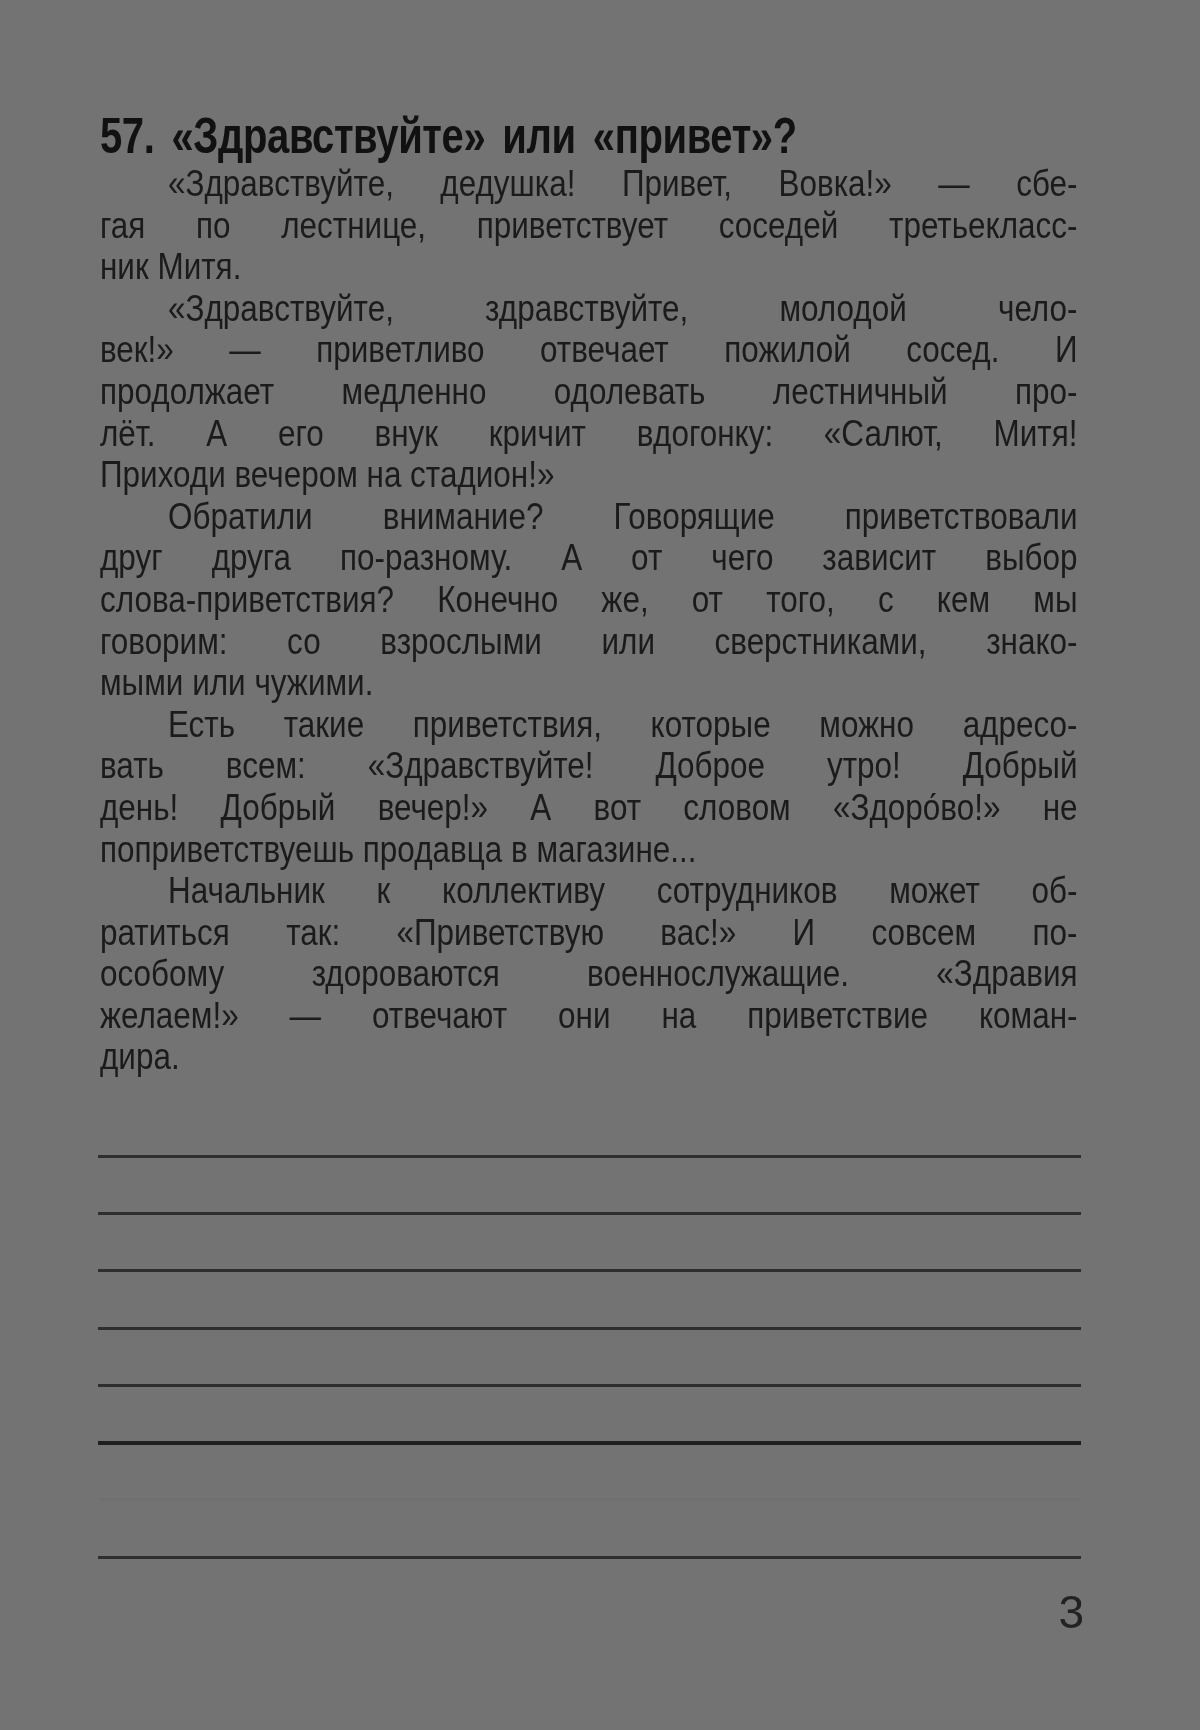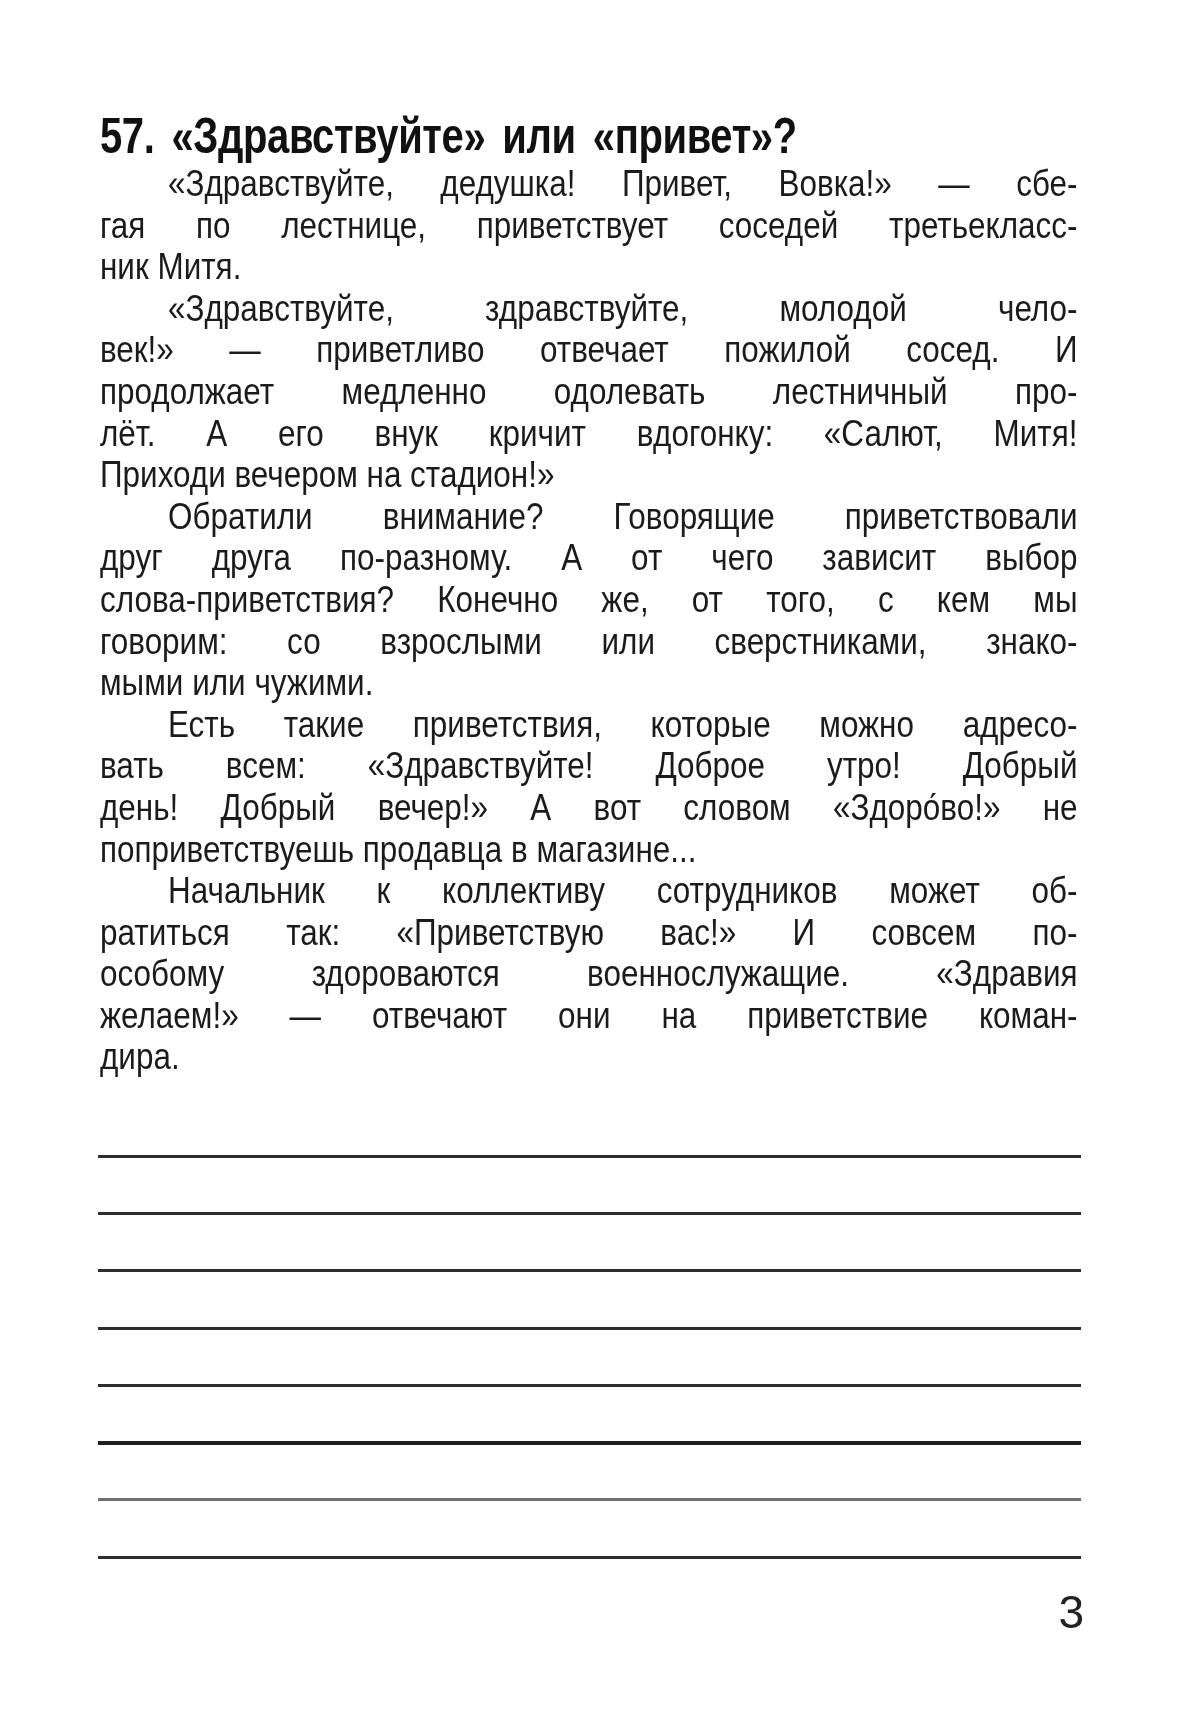--- a/index.html
+++ b/index.html
@@ -1,20 +1,20 @@
 <!DOCTYPE html>
 <html><head>
 <meta charset="utf-8">
 <style>
   html, body { margin: 0; padding: 0; background: #e8e8e8; }
   .page {
     position: relative;
     width: 1200px;
     height: 1730px;
-    background: #ffffff;
+    background: #737373;
     overflow: hidden;
     font-family: "Liberation Sans", sans-serif;
     color: #1b1b1b;
   }
   .heading {
     position: absolute;
     left: 100px;
     top: 109px;
     font-size: 50px;
     line-height: 54px;

